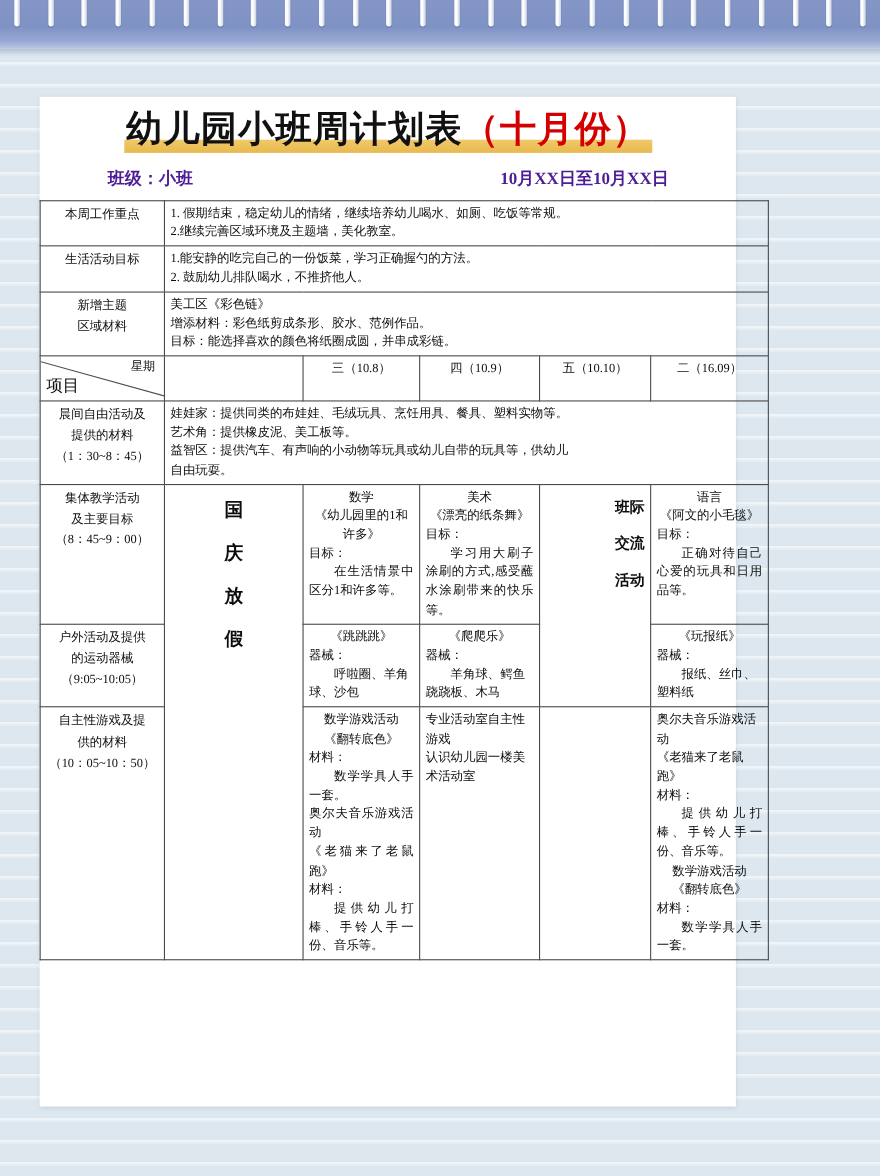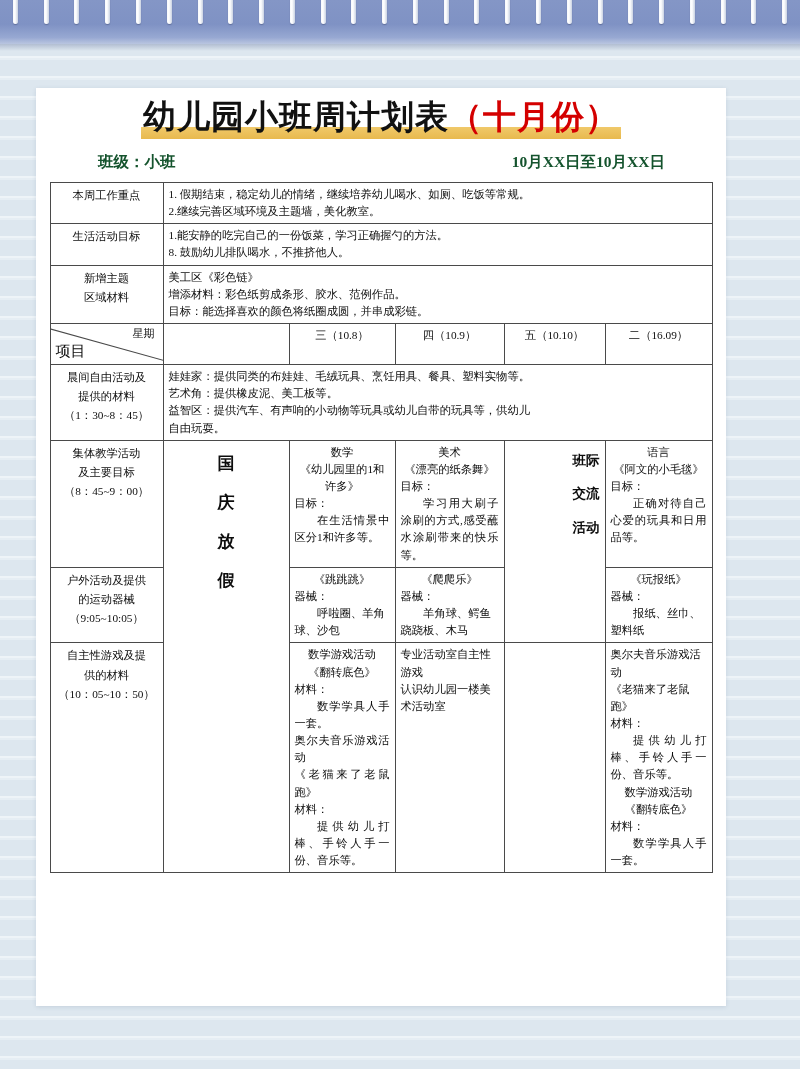--- a/index.html
+++ b/index.html
@@ -58,21 +58,21 @@
     height: 7px;
     background: linear-gradient(to bottom, rgba(90,105,150,0.33), rgba(90,105,150,0));
     z-index: 4;
   }
 
   
   #paper {
     position: absolute;
     left: 36px;
     top: 88px;
-    width: 690px;
+    width: 633px;
     height: 918px;
     background: #ffffff;
     box-shadow: 0 1px 4px rgba(90,110,140,0.18);
     z-index: 3;
   }
 
   
   #title-wrap {
     text-align: center;
     margin-top: 10px;
@@ -103,21 +103,21 @@
   }
   #title .t-main { color: #111111; }
   #title .t-month { color: #d40000; }
 
   
   #meta-row {
     display: flex;
     margin: 13px 36px 0 36px;
     font-size: 15.5px;
     font-weight: bold;
-    color: #14532d;
+    color: #4c1d95;
   }
   #meta-class { flex: 0 0 auto; margin-left: 26px; }
   #meta-date  { margin-left: auto; margin-right: 25px; }
 
   
   table.plan {
     border-collapse: collapse;
     table-layout: fixed;
     width: 662px;
     margin: 9px auto 0 auto;
@@ -262,21 +262,21 @@
           <td colspan="5" class="body-cell">
             <div>1. 假期结束，稳定幼儿的情绪，继续培养幼儿喝水、如厕、吃饭等常规。</div>
             <div>2.继续完善区域环境及主题墙，美化教室。</div>
           </td>
         </tr>
 
         <tr>
           <td class="lbl">生活活动目标</td>
           <td colspan="5" class="body-cell">
             <div>1.能安静的吃完自己的一份饭菜，学习正确握勺的方法。</div>
-            <div>8. 鼓励幼儿排队喝水，不推挤他人。</div>
+            <div>2. 鼓励幼儿排队喝水，不推挤他人。</div>
           </td>
         </tr>
 
         <tr>
           <td class="lbl">
             <div>新增主题</div>
             <div>区域材料</div>
           </td>
           <td colspan="5" class="body-cell">
             <div>美工区《彩色链》</div>

